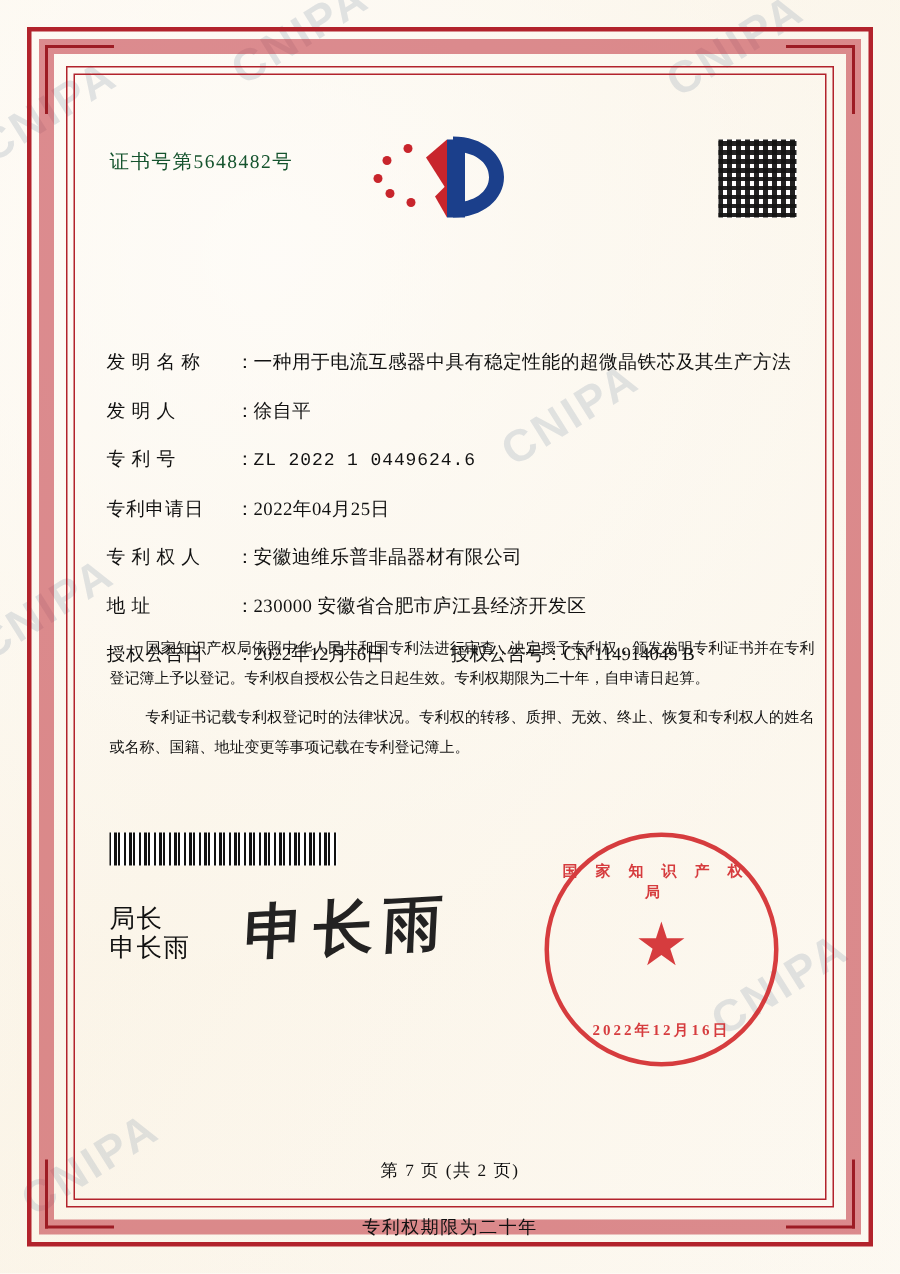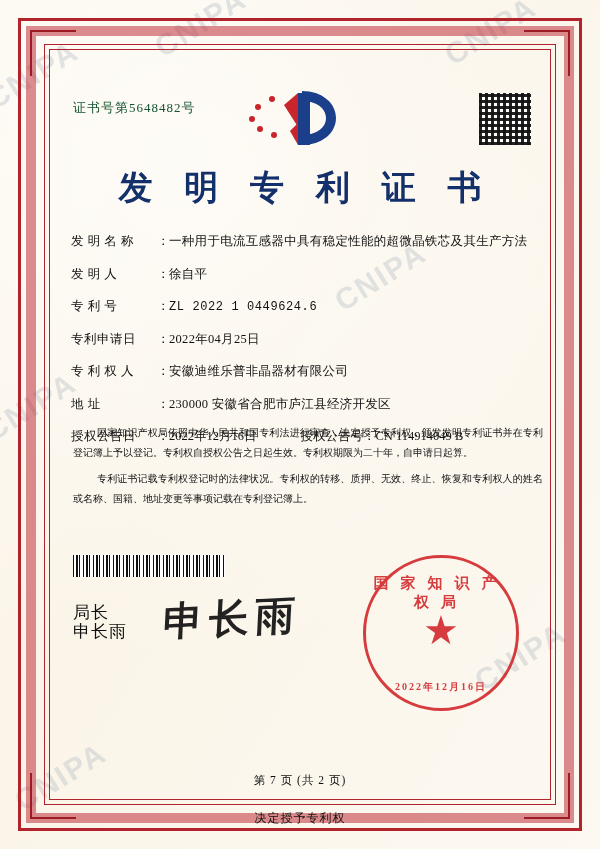--- a/index.html
+++ b/index.html
@@ -208,21 +208,21 @@
     height: 150px;
     border: 3px solid #d01c20;
     border-radius: 50%;
     opacity: 0.85;
   }
   .seal-inner-text {
     position: absolute;
     width: 100%;
     text-align: center;
     top: 16px;
-    font-size: 15px;
+    font-size: 10px;
     color: #d01c20;
     letter-spacing: 12px;
     font-weight: bold;
   }
   .seal-bottom-text {
     position: absolute;
     width: 100%;
     text-align: center;
     bottom: 14px;
     font-size: 10px;
@@ -304,21 +304,20 @@
         <g fill="#c8252c">
           <circle cx="18" cy="20" r="3"></circle>
           <circle cx="12" cy="32" r="3"></circle>
           <circle cx="20" cy="42" r="3"></circle>
           <circle cx="34" cy="48" r="3"></circle>
           <circle cx="32" cy="12" r="3"></circle>
         </g>
       </svg>
     </div>
 
-    <div class="title">发 明 专 利 证 书</div>
 
     <div class="fields">
 
       <div class="field">
         <span class="flabel">发 明 名 称</span>
         <span class="fcolon">：</span>
         <span class="fvalue">一种用于电流互感器中具有稳定性能的超微晶铁芯及其生产方法</span>
       </div>
 
       <div class="field">
@@ -380,14 +379,14 @@
 
     <div class="seal">
       <div class="seal-inner-text">国家知识产权局</div>
       <div class="seal-star">★</div>
       <div class="seal-bottom-text">2022年12月16日</div>
     </div>
 
     <div class="page-no">第 7 页 (共 2 页)</div>
   </div>
 
-  <div class="footer-note">决定授予专利权</div>
+  <div class="footer-note">专利权期限为二十年</div>
 </div>
 
 </body></html>

